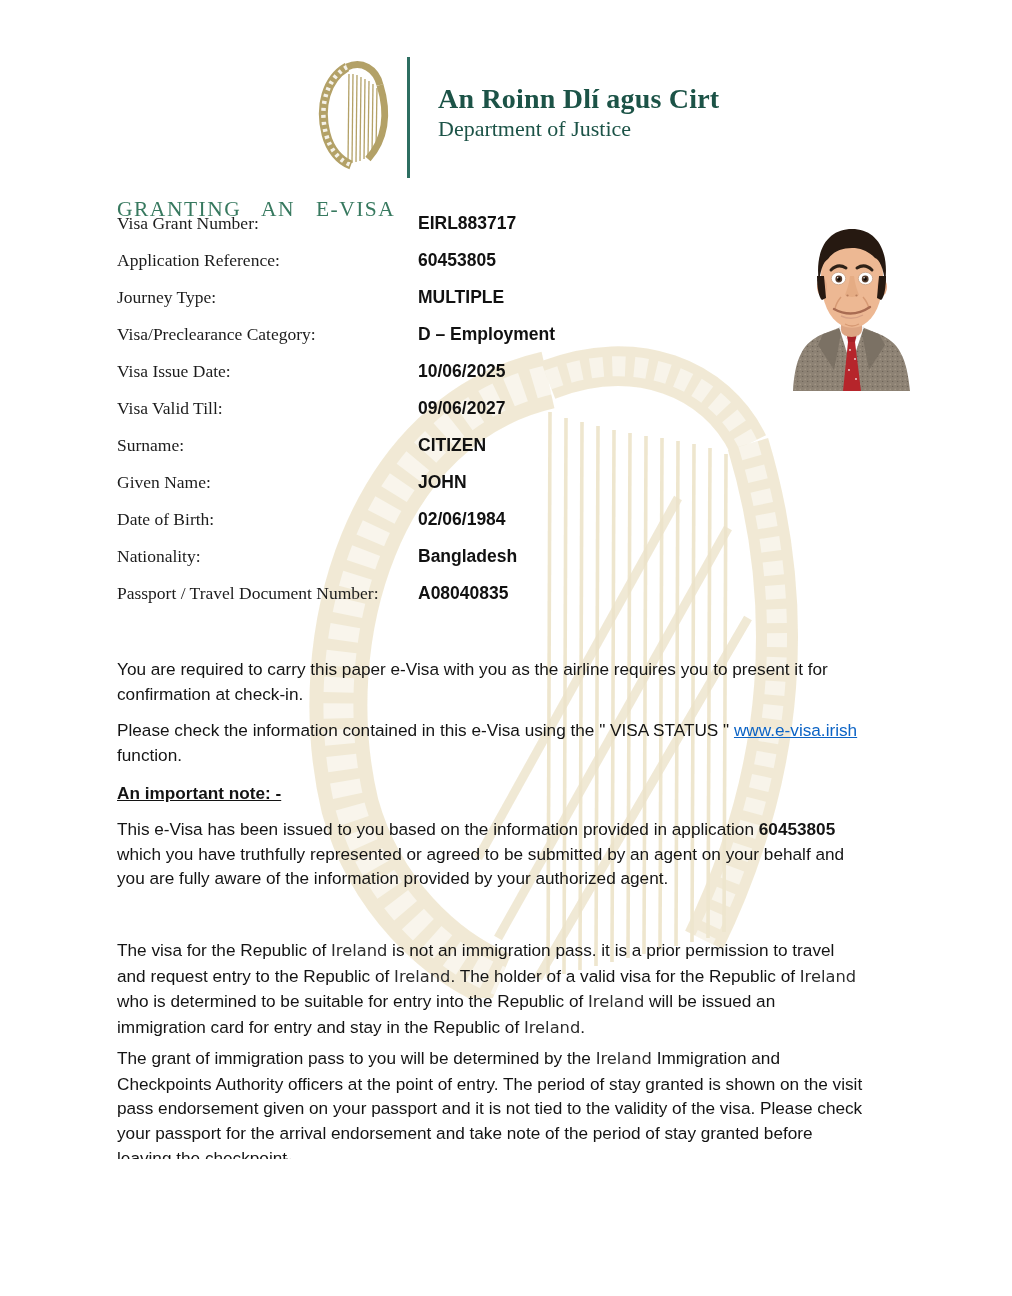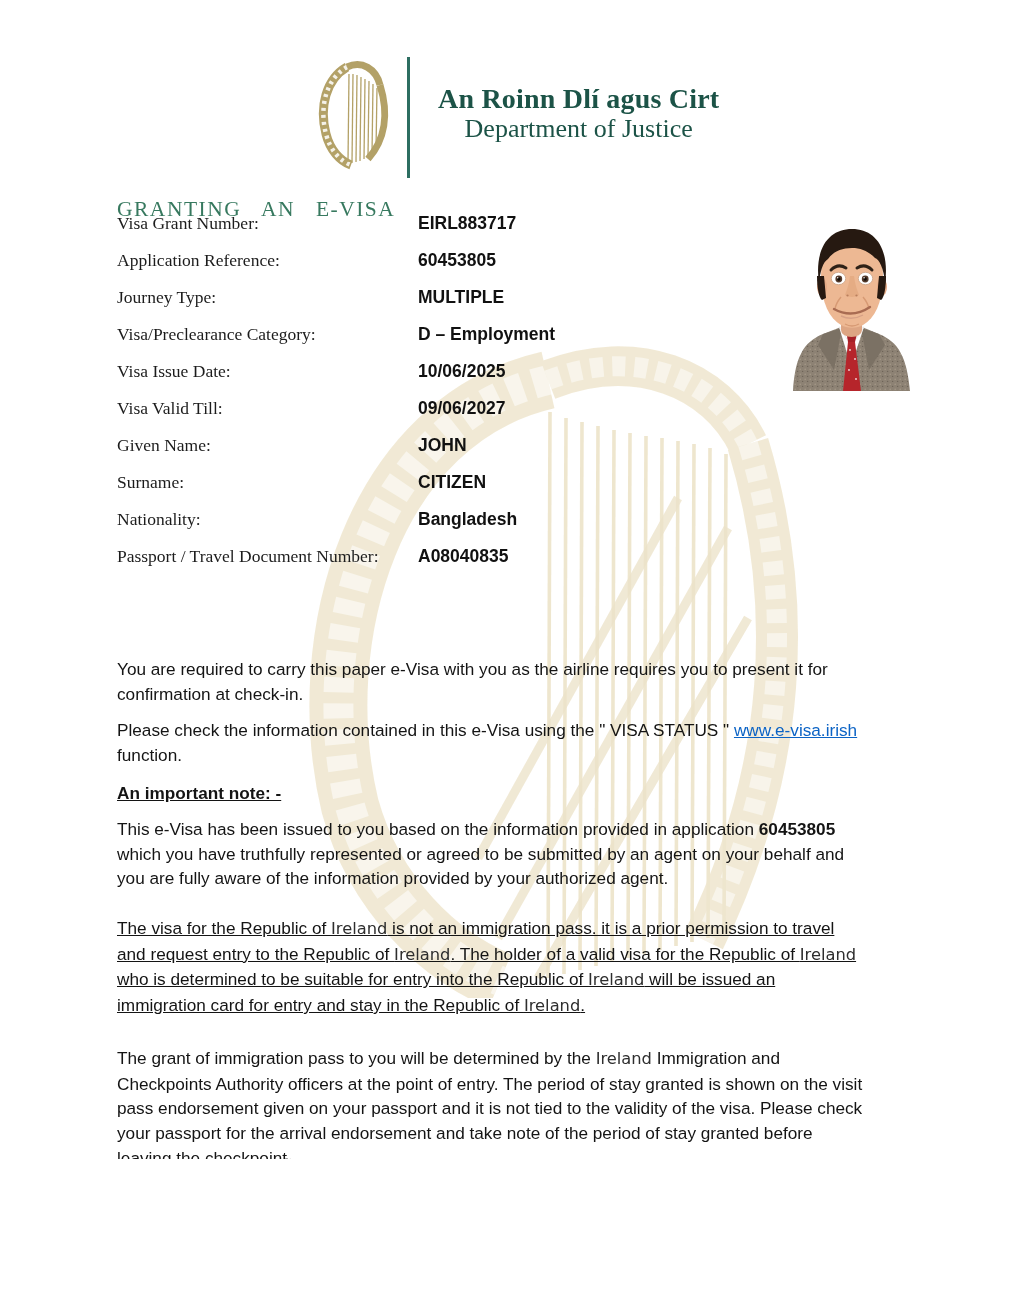--- a/index.html
+++ b/index.html
@@ -4,21 +4,21 @@
 <style>
   html,body{margin:0;padding:0;background:#ffffff;}
   .page{position:relative;width:1012px;height:1159px;background:#fff;overflow:hidden;
         font-family:"Liberation Sans",sans-serif;color:#161616;}
 
   
   .hdr-harp{position:absolute;left:316px;top:60px;width:78px;height:110px;}
   .hdr-divider{position:absolute;left:407px;top:57px;width:3px;height:121px;background:#2d6e61;}
   .hdr-text{position:absolute;left:438px;top:84px;font-family:"Liberation Serif",serif;color:#1c5347;}
   .hdr-irish{font-size:28px;font-weight:700;line-height:30px;letter-spacing:.2px;}
-  .hdr-english{font-size:26px;font-weight:400;line-height:30px;text-align:center;}
+  .hdr-english{font-size:22px;font-weight:400;line-height:30px;}
 
   
   .watermark{position:absolute;left:248px;top:338px;width:560px;height:660px;opacity:.42;z-index:0;}
 
   
   .doc-title{position:absolute;left:117px;top:187px;width:760px;text-align:left;
              font-family:Liberation Serif, serif;font-size:21.5px;color:#37795f;
              letter-spacing:1.5px;word-spacing:14px;margin-top:10px;}
 
   
@@ -32,21 +32,21 @@
   
   .photo{position:absolute;left:789px;top:218px;width:125px;height:173px;z-index:1;}
 
   
   .para{position:absolute;left:117px;width:748px;font-size:17.2px;line-height:24.7px;
         color:#141414;z-index:1;}
   .p-carry{top:657px;}
   .p-check{top:718px;}
   .p-note-head{top:781px;font-weight:700;text-decoration:underline;}
   .p-issued{top:817px;}
-  .p-pass{top:916px;text-decoration:underline;}
+  .p-pass{top:938px;}
   .p-grant{top:1013px;margin-top:33px;}
   .para b{font-weight:700;}
   .para a{color:#0b63c5;text-decoration:underline;cursor:pointer;}
   .alt{font-family:"DejaVu Sans",sans-serif;font-size:16.3px;color:#2e2e2e;}
 
   
   .visa-logo-text{position:absolute;left:133px;top:1172px;z-index:1;color:#1f1f1f;
                   font-size:44px;font-weight:700;line-height:33px;letter-spacing:-0.5px;}
   .footer-harp{position:absolute;left:252px;top:1156px;width:64px;height:100px;z-index:1;}
   .barcode{position:absolute;left:606px;top:1180px;width:264px;height:72px;z-index:1;}
@@ -135,26 +135,30 @@
     </div>
     <div class="field-row">
       <div class="field-label">Visa Issue Date:</div>
       <div class="field-value">10/06/2025</div>
     </div>
     <div class="field-row">
       <div class="field-label">Visa Valid Till:</div>
       <div class="field-value">09/06/2027</div>
     </div>
     <div class="field-row">
+      <div class="field-label">Surname:</div>
+      <div class="field-value">CITIZEN</div>
+    </div>
+    <div class="field-row">
       <div class="field-label">Given Name:</div>
       <div class="field-value">JOHN</div>
     </div>
     <div class="field-row">
-      <div class="field-label">Surname:</div>
-      <div class="field-value">CITIZEN</div>
+      <div class="field-label">Date of Birth:</div>
+      <div class="field-value">02/06/1984</div>
     </div>
     <div class="field-row">
       <div class="field-label">Nationality:</div>
       <div class="field-value">Bangladesh</div>
     </div>
     <div class="field-row">
       <div class="field-label">Passport / Travel Document Number:</div>
       <div class="field-value">A08040835</div>
     </div>
   </div>

